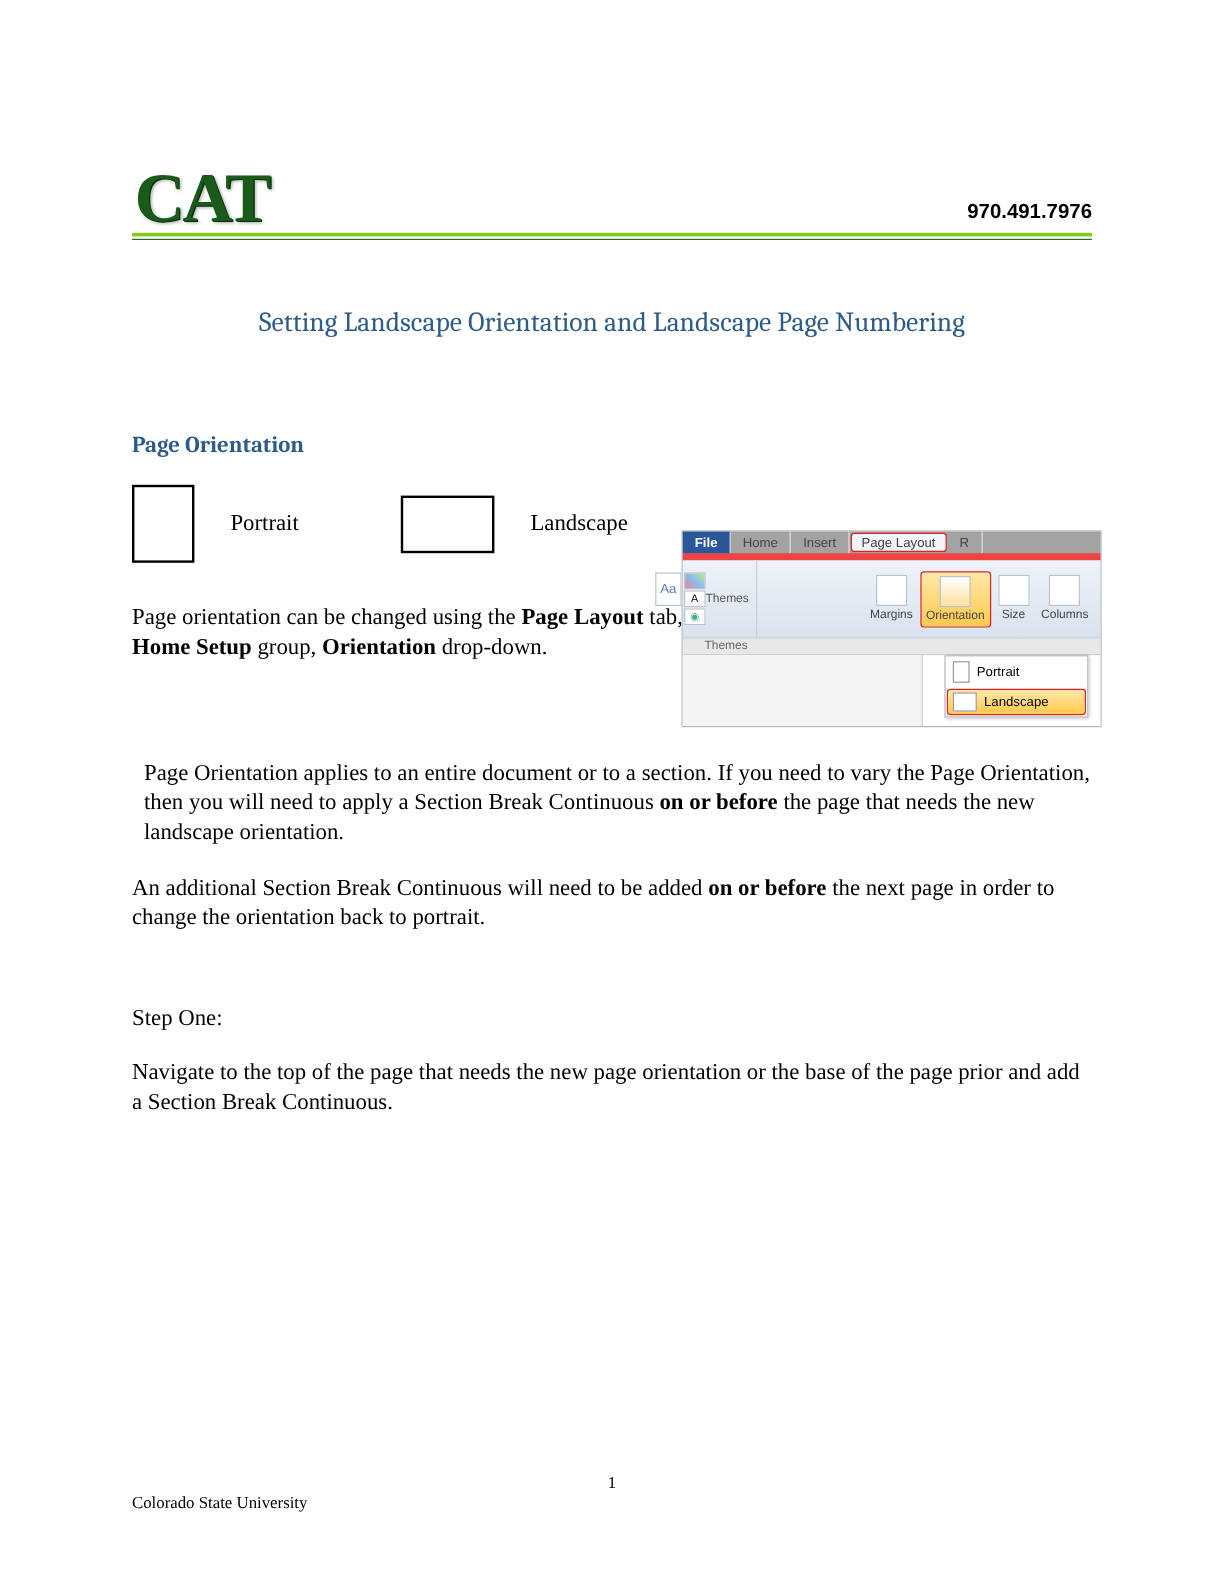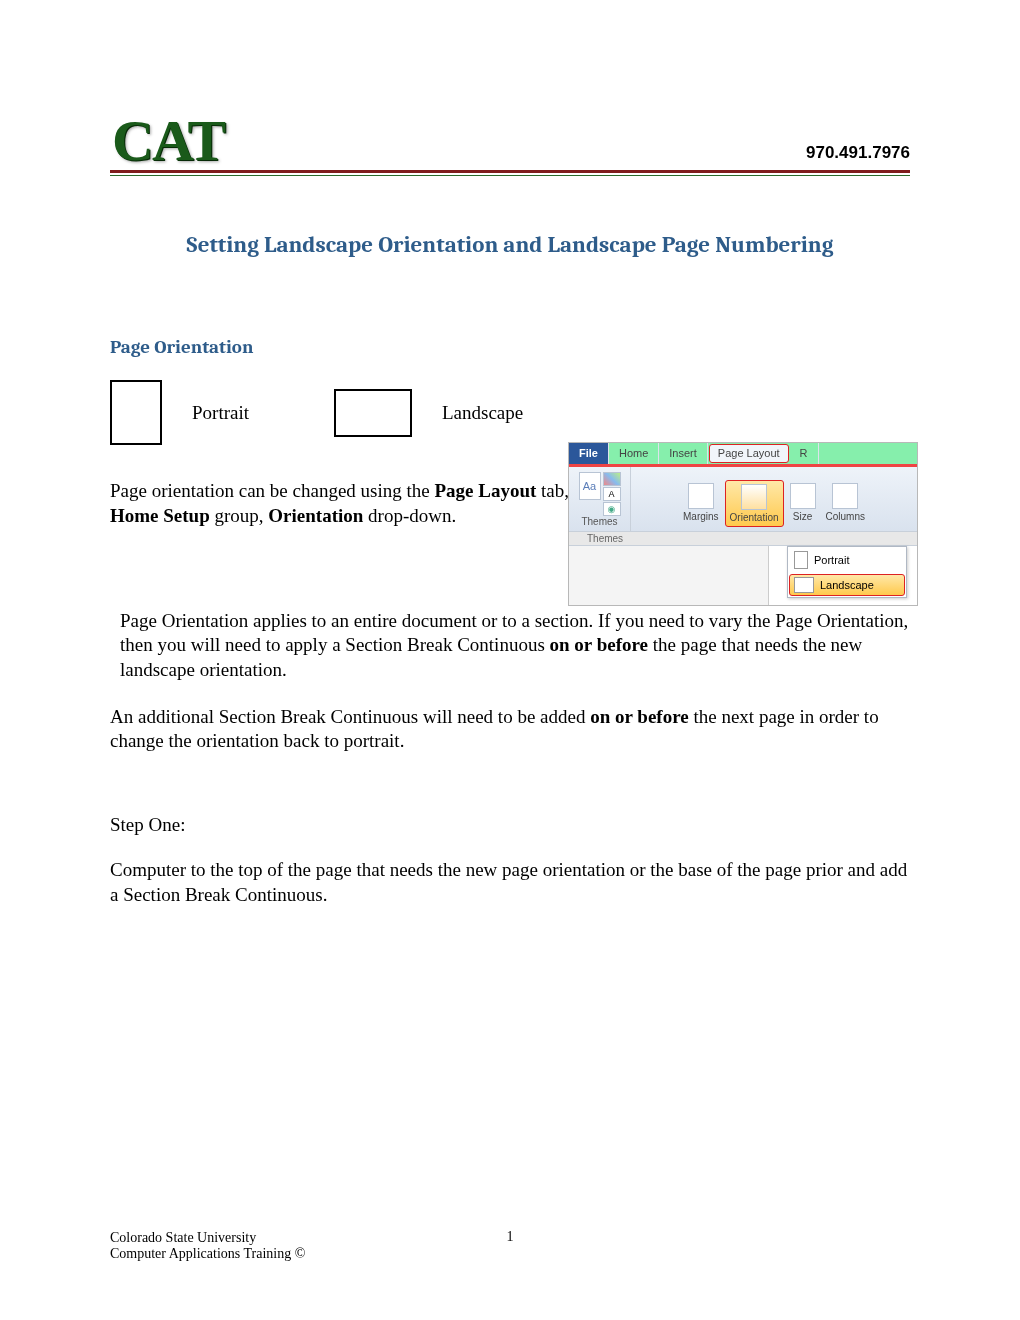--- a/index.html
+++ b/index.html
@@ -8,23 +8,24 @@
       height: 1320px;
       background: #fff;
       font-family: "Times New Roman", Times, serif;
       position: relative;
       padding: 115px 110px 0 110px;
     }
     .header {
       display: flex;
       justify-content: space-between;
       align-items: flex-end;
-      border-bottom: 3px solid #7f1d1d;
+      border-bottom: 3px solid #84cc16;
       padding-bottom: 3px;
       position: relative;
+      margin-top: 24px;
     }
     .header::after {
       content: "";
       position: absolute;
       bottom: -6px;
       left: 0;
       right: 0;
       height: 1px;
       background: #2a6b2a;
     }
@@ -49,21 +50,21 @@
     }
     .phone {
       font-family: Arial, sans-serif;
       font-weight: bold;
       font-size: 17px;
       margin-bottom: 4px;
     }
     .title {
       font-family: Cambria, Georgia, serif;
       color: #2e5c8a;
-      font-weight: bold;
+      font-weight: normal;
       font-size: 23px;
       text-align: center;
       margin-top: 58px;
     }
     .section-heading {
       font-family: Cambria, Georgia, serif;
       color: #2e5c8a;
       font-weight: bold;
       font-size: 19px;
       margin-top: 78px;
@@ -100,42 +101,42 @@
     .ribbon {
       position: absolute;
       top: 442px;
       right: 102px;
       width: 350px;
       border: 1px solid #b8b8b8;
       background: #e8eef5;
       font-family: "Segoe UI", Arial, sans-serif;
       font-size: 11px;
     }
-    .ribbon-tabs { display: flex; height: 24px; background: #86efac; border-bottom: 3px solid #ef4444; }
+    .ribbon-tabs { display: flex; height: 24px; background: #a3a3a3; border-bottom: 6px solid #ef4444; }
     .ribbon-tab {
       padding: 4px 10px;
       color: #444;
       border-right: 1px solid #dce3ec;
     }
     .ribbon-tab.file { background: #2b579a; color: #fff; font-weight: bold; }
     .ribbon-tab.active {
       background: #f1f5fa;
       border: 1.5px solid #d22;
       border-radius: 3px;
       padding: 2px 8px;
       margin: 1px;
     }
     .ribbon-body {
       display: flex;
       height: 64px;
       background: linear-gradient(#eef3f9, #d9e2ee);
     }
     .ribbon-group {
       display: flex;
-      flex-direction: column;
+      flex-direction: row;
       align-items: center;
       justify-content: flex-end;
       padding: 4px 6px;
       border-right: 1px solid #c8d0da;
       position: relative;
     }
     .ribbon-icon {
       width: 26px; height: 26px;
       background: #fff;
       border: 1px solid #b8c4d4;
@@ -305,19 +306,18 @@
 
 <p class="body-text text-block-2">
   <span>Page Orientation applies to an entire document or to a section.  If you need to vary the Page Orientation, then you will need to apply a Section Break Continuous </span><span class="bold">on or before</span><span> the page that needs the new landscape orientation.</span>
 </p>
 
 <p class="body-text text-block-3">
   <span>An additional Section Break Continuous will need to be added </span><span class="bold">on or before</span><span> the next page in order to change the orientation back to portrait.</span>
 </p>
 
 <p class="step-heading">Step One:</p>
-<p class="step-text">Computer to the top of the page that needs the new page orientation or the base of the page prior and add a Section Break Continuous.</p>
+<p class="step-text">Navigate to the top of the page that needs the new page orientation or the base of the page prior and add a Section Break Continuous.</p>
 
 <div class="page-num">1</div>
 <div class="footer">
   <div>Colorado State University</div>
-  <div>Computer Applications Training ©</div>
 </div>
 
 </body></html>

